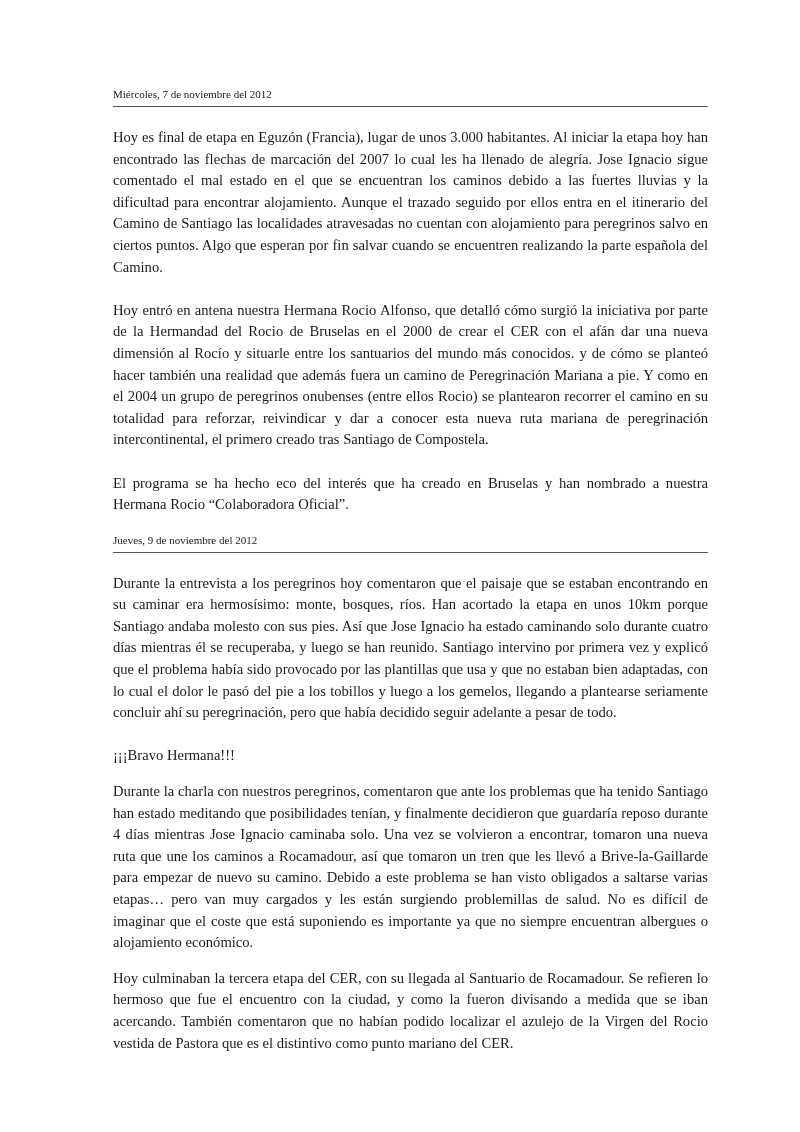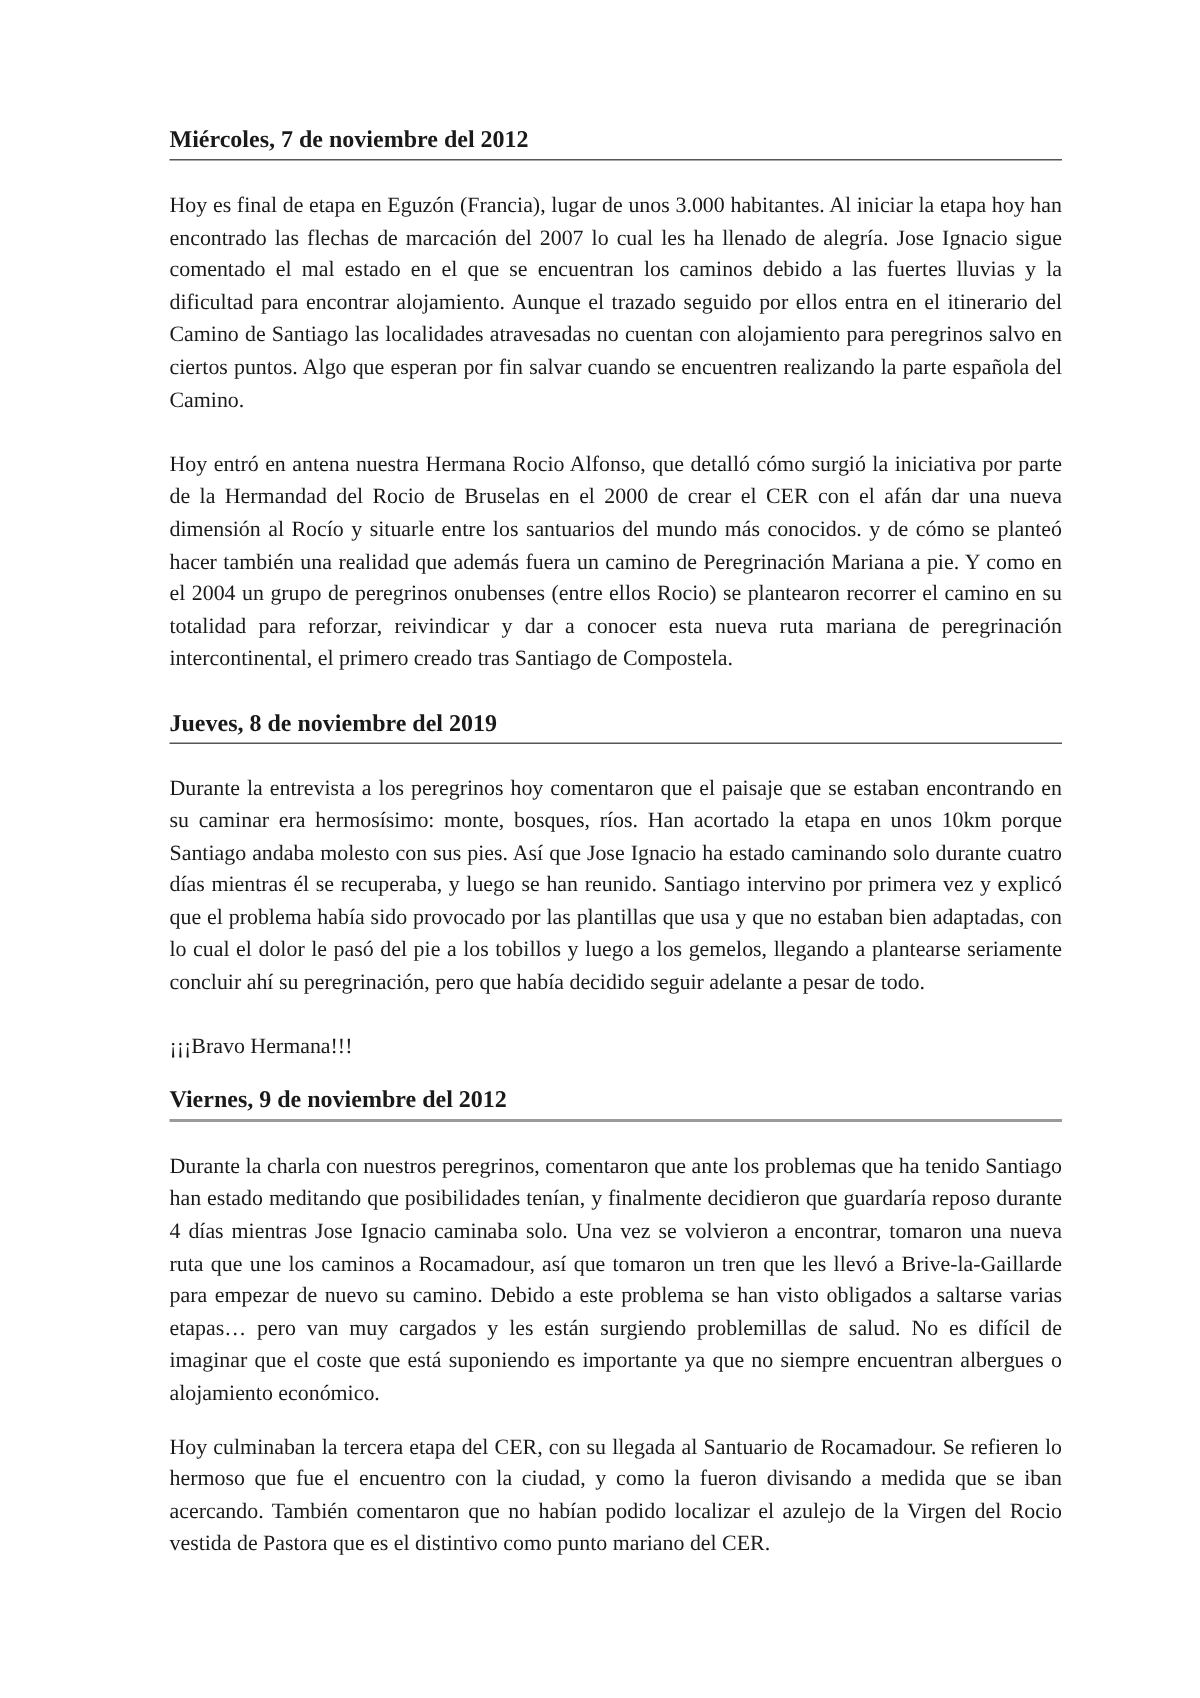--- a/index.html
+++ b/index.html
@@ -5,22 +5,22 @@
   html, body { margin: 0; padding: 0; background: #ffffff; }
   body { width: 800px; height: 1132px; position: relative; overflow: hidden; }
   .page {
     position: absolute; left: 113px; top: 84px; width: 595px;
     font-family: "Liberation Serif", "DejaVu Serif", serif;
     color: #1a1a1a;
     font-size: 14.6px;
     line-height: 21.6px;
   }
   .entry-heading {
-    font-weight: bold;
-    font-size: 16px;
+    font-weight: normal;
+    font-size: 11px;
     line-height: 20px;
     padding-bottom: 2px;
     border-bottom: 1px solid #555;
     margin: 0 0 20px 0;
   }
   .entry-heading.light { border-bottom: 2px solid #9a9a9a; }
   .para {
     margin: 0 0 21.6px 0;
     text-align: justify;
     text-justify: inter-word;
@@ -29,30 +29,30 @@
 </style>
 </head>
 <body>
 
 <div class="page">
 
   <section>
     <div class="entry-heading">Miércoles, 7 de noviembre del 2012</div>
     <p class="para">Hoy es final de etapa en Eguzón (Francia), lugar de unos 3.000 habitantes. Al iniciar la etapa hoy han encontrado las flechas de marcación del 2007 lo cual les ha llenado de alegría. Jose Ignacio sigue comentado el mal estado en el que se encuentran los caminos debido a las fuertes lluvias y la dificultad para encontrar alojamiento. Aunque el trazado seguido por ellos entra en el itinerario del Camino de Santiago las localidades atravesadas no cuentan con alojamiento para peregrinos salvo en ciertos puntos. Algo que esperan por fin salvar cuando se encuentren realizando la parte española del Camino.</p>
     <p class="para">Hoy entró en antena nuestra Hermana Rocio Alfonso, que detalló cómo surgió la iniciativa por parte de la Hermandad del Rocio de Bruselas en el 2000 de crear el CER con el afán dar una nueva dimensión al Rocío y situarle entre los santuarios del mundo más conocidos. y de cómo se planteó hacer también una realidad que además fuera un camino de Peregrinación Mariana a pie. Y como en el 2004 un grupo de peregrinos onubenses (entre ellos Rocio) se plantearon recorrer el camino en su totalidad para reforzar, reivindicar y dar a conocer esta nueva ruta mariana de peregrinación intercontinental, el primero creado tras Santiago de Compostela.</p>
+    <p class="para last">El programa se ha hecho eco del interés que ha creado en Bruselas y han nombrado a nuestra Hermana Rocio “Colaboradora Oficial”.</p>
   </section>
 
   <section>
-    <div class="entry-heading">Jueves, 8 de noviembre del 2019</div>
+    <div class="entry-heading">Jueves, 9 de noviembre del 2012</div>
     <p class="para">Durante la entrevista a los peregrinos hoy comentaron que el paisaje que se estaban encontrando en su caminar era hermosísimo: monte, bosques, ríos. Han acortado la etapa en unos 10km porque Santiago andaba molesto con sus pies. Así que Jose Ignacio ha estado caminando solo durante cuatro días mientras él se recuperaba, y luego se han reunido. Santiago intervino por primera vez y explicó que el problema había sido provocado por las plantillas que usa y que no estaban bien adaptadas, con lo cual el dolor le pasó del pie a los tobillos y luego a los gemelos, llegando a plantearse seriamente concluir ahí su peregrinación, pero que había decidido seguir adelante a pesar de todo.</p>
     <p class="para last">¡¡¡Bravo Hermana!!!</p>
   </section>
 
   <section>
-    <div class="entry-heading light">Viernes, 9 de noviembre del 2012</div>
     <p class="para last">Durante la charla con nuestros peregrinos, comentaron que ante los problemas que ha tenido Santiago han estado meditando que posibilidades tenían, y finalmente decidieron que guardaría reposo durante 4 días mientras Jose Ignacio caminaba solo. Una vez se volvieron a encontrar, tomaron una nueva ruta que une los caminos a Rocamadour, así que tomaron un tren que les llevó a Brive-la-Gaillarde para empezar de nuevo su camino. Debido a este problema se han visto obligados a saltarse varias etapas… pero van muy cargados y les están surgiendo problemillas de salud. No es difícil de imaginar que el coste que está suponiendo es importante ya que no siempre encuentran albergues o alojamiento económico.</p>
   </section>
 
   <section>
     <p class="para">Hoy culminaban la tercera etapa del CER, con su llegada al Santuario de Rocamadour. Se refieren lo hermoso que fue el encuentro con la ciudad, y como la fueron divisando a medida que se iban acercando. También comentaron que no habían podido localizar el azulejo de la Virgen del Rocio vestida de Pastora que es el distintivo como punto mariano del CER.</p>
   </section>
 
 </div>
 
 </body></html>

